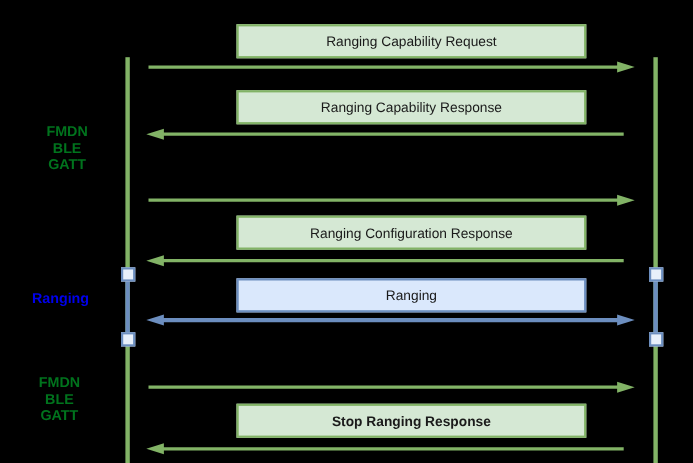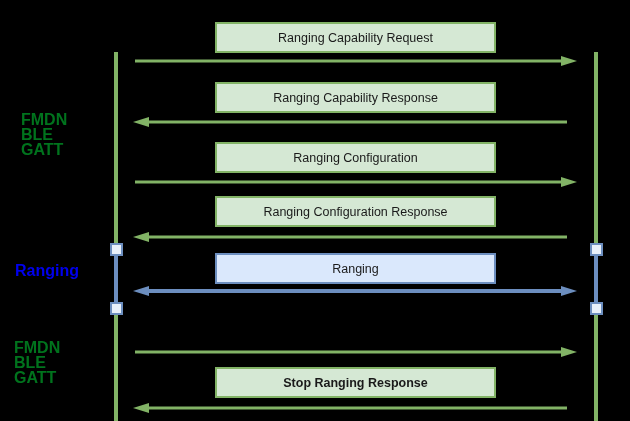--- a/index.html
+++ b/index.html
@@ -47,21 +47,21 @@
   }
   .node.l { left: 110px; }
   .node.r { left: 590px; }
   .node.top { top: 243px; }
   .node.bot { top: 302px; }
 
   
   .msg-box {
     position: absolute;
     left: 215px;
-    width: 281px;
+    width: 318px;
     height: 31px;
     box-sizing: border-box;
     background: #d5e8d4;
     border: 2px solid #82b366;
     display: flex;
     align-items: center;
     justify-content: center;
     font-size: 12.5px;
     color: #1a1a1a;
     white-space: nowrap;
@@ -95,22 +95,23 @@
   .arrow svg { display: block; }
   .stroke-green line    { stroke: #82b366; stroke-width: 3; }
   .stroke-green polygon { fill: #82b366; }
   .stroke-blue line     { stroke: #6c8ebf; stroke-width: 4; }
   .stroke-blue polygon  { fill: #6c8ebf; }
 
   
   .phase {
     position: absolute;
     width: 80px;
+    text-align: center;
     font-weight: bold;
-    font-size: 16px;
+    font-size: 13px;
     line-height: 15px;
   }
   .phase-1 { left: 21px; top: 112px; color: #00731d; }
   .phase-2 { left: 15px; top: 263px; color: #0000ee; }
   .phase-3 { left: 14px; top: 340px; color: #00731d; }
 </style>
 </head>
 <body>
 
 <div class="canvas">
@@ -152,23 +153,20 @@
   <div class="msg-box b2">
     <span>Ranging Capability Response</span>
   </div>
   <div class="arrow a2">
     <svg class="stroke-green" width="448" height="16" viewBox="0 0 448 16">
       <polygon points="2,8 18,3 18,13"></polygon>
       <line x1="17" y1="8" x2="436" y2="8"></line>
     </svg>
   </div>
 
-  <div class="msg-box b3">
-    <span>Ranging Configuration</span>
-  </div>
   <div class="arrow a3">
     <svg class="stroke-green" width="448" height="16" viewBox="0 0 448 16">
       <line x1="4" y1="8" x2="431" y2="8"></line>
       <polygon points="446,8 430,3 430,13"></polygon>
     </svg>
   </div>
 
   <div class="msg-box b4">
     <span>Ranging Configuration Response</span>
   </div>

